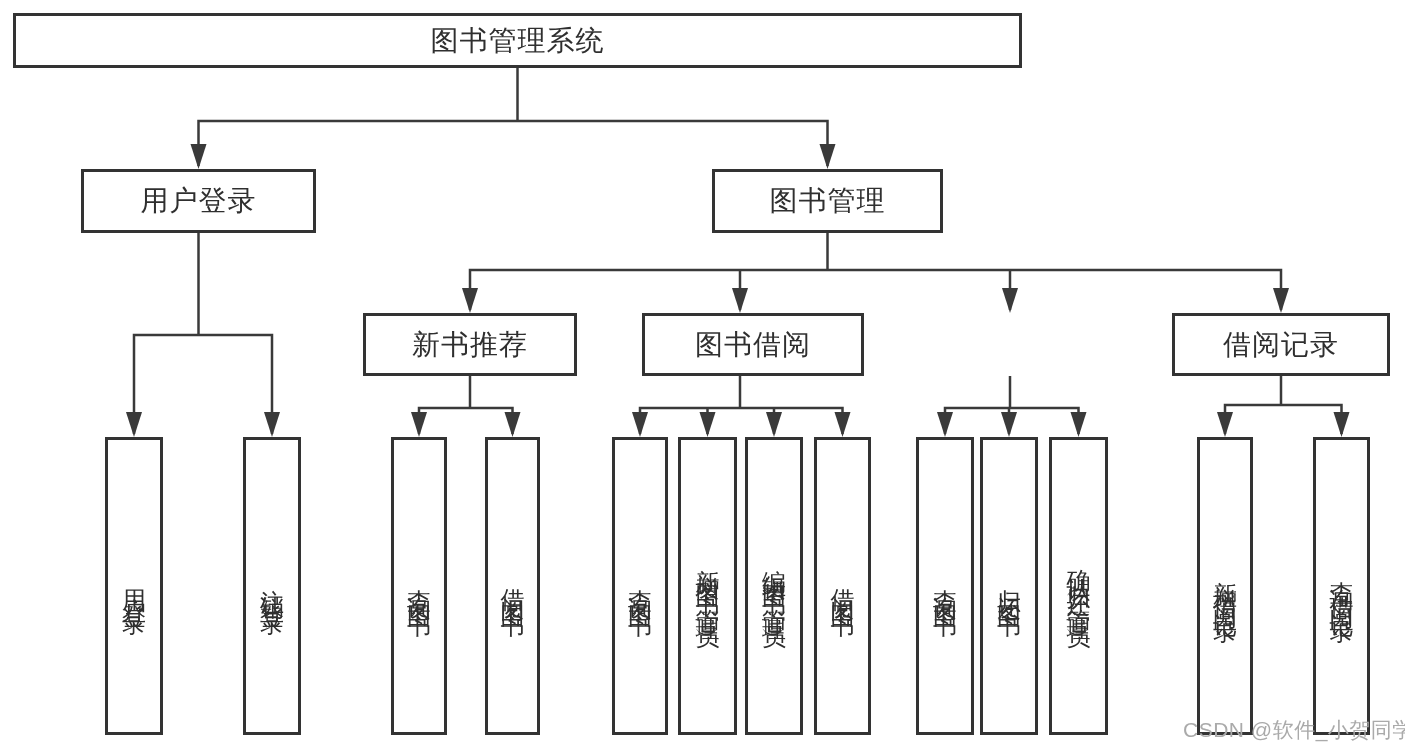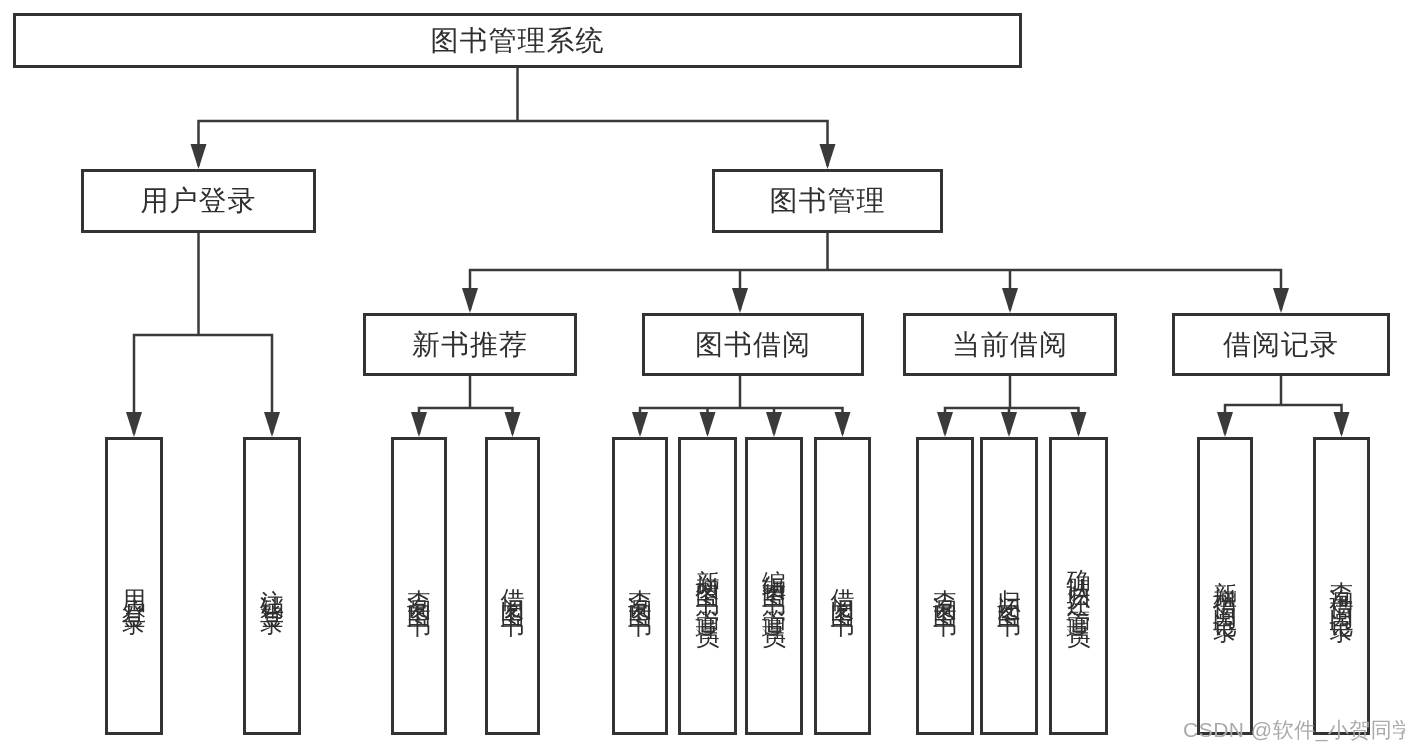--- a/index.html
+++ b/index.html
@@ -124,21 +124,20 @@
       <polygon points="1333.5,412 1349.5,412 1341.5,437" fill="#3a3a3a" stroke="none"></polygon>
     </svg>
 
   <div class="node n-root">图书管理系统</div>
 
   <div class="node n-login">用户登录</div>
   <div class="node n-rec">新书推荐</div>
 
   <div class="node n-mgmt">图书管理</div>
   <div class="node n-borrow">图书借阅</div>
-  <div class="node n-cur">当前借阅</div>
   <div class="node n-recd">借阅记录</div>
 
   <div class="node leaf lf l-u1">
     <span class="vtext">用户登录</span>
   </div>
   <div class="node leaf lf l-u2">
     <span class="vtext">注销登录</span>
   </div>
 
   <div class="node leaf lf l-n1">

